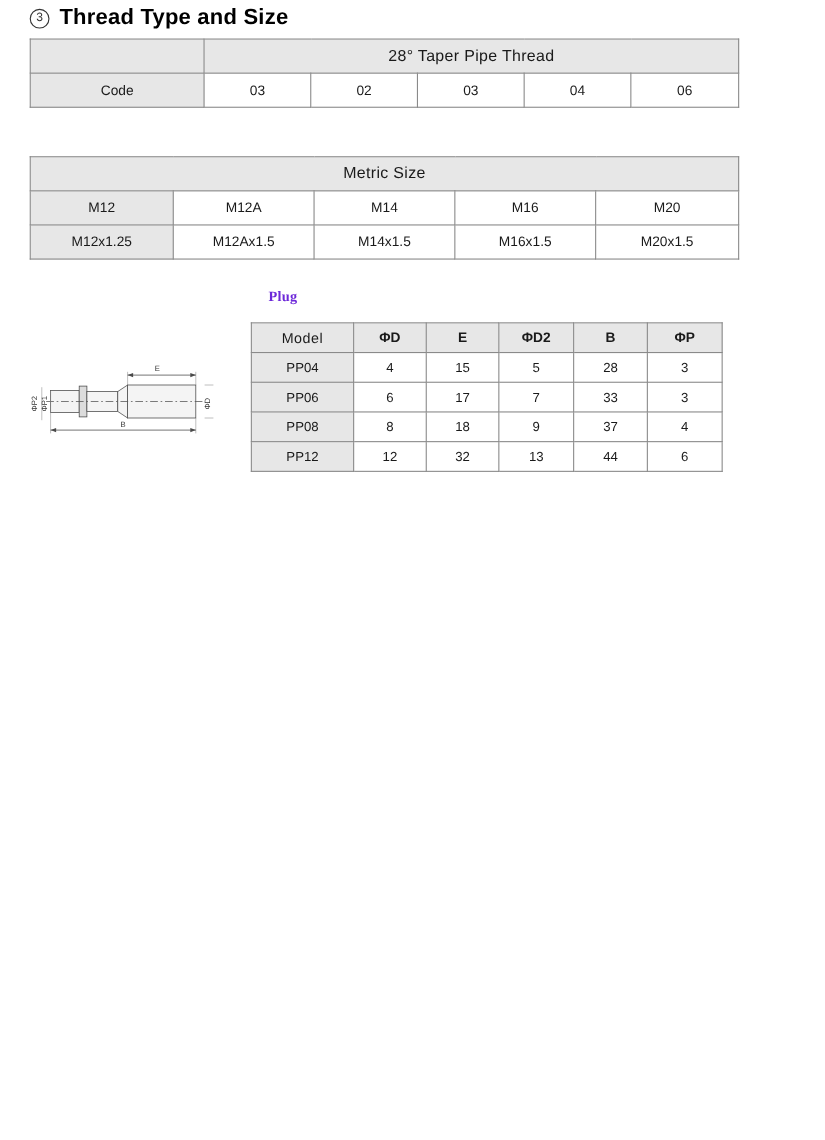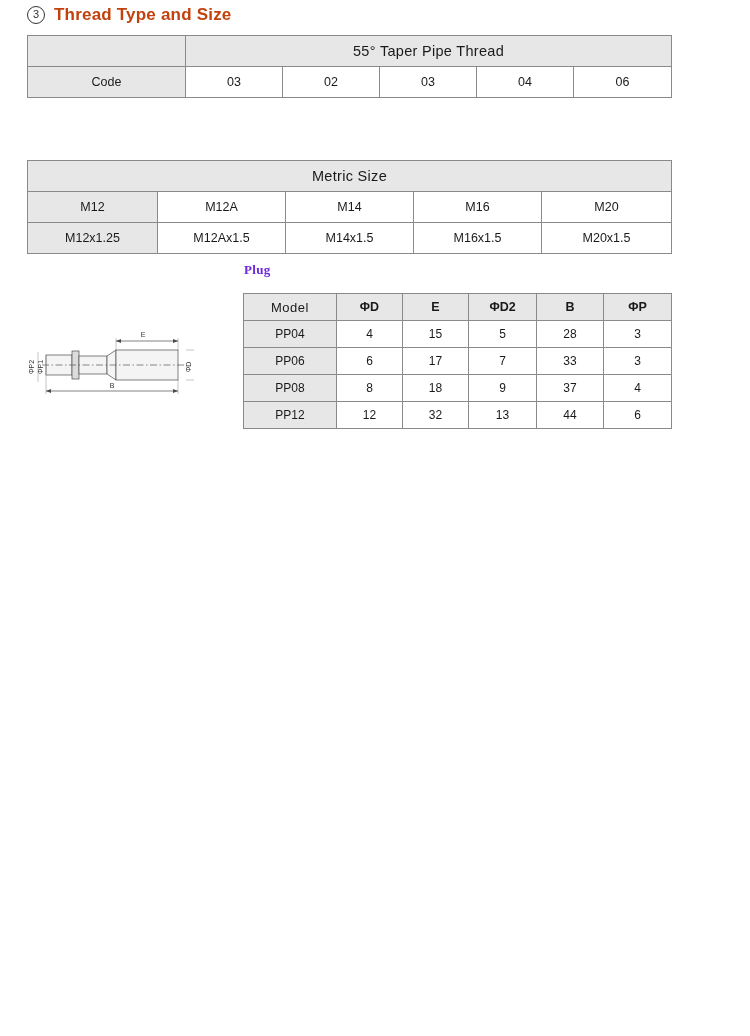--- a/index.html
+++ b/index.html
@@ -30,24 +30,24 @@
     height: 16px;
     border: 1.2px solid #333;
     border-radius: 50%;
     font-size: 11px;
     line-height: 14px;
     text-align: center;
     color: #333;
     font-family: "Liberation Sans", sans-serif;
   }
   .section-title {
-    font-size: 17px;
+    font-size: 20px;
     font-weight: bold;
     letter-spacing: 0.2px;
-    color: #c2410c;
+    color: #000000;
   }
 
   
   table.spec {
     position: absolute;
     border-collapse: collapse;
     table-layout: fixed;
     background: #fff;
   }
   table.spec td {
@@ -66,40 +66,40 @@
     left: 27px;
     top: 35px;
     width: 644px;
   }
   #table-thread td { height: 30px; }
   #table-thread .hdr-span { font-size: 14.5px; letter-spacing: .3px; }
 
   
   #table-metric {
     left: 27px;
-    top: 160px;
+    top: 142px;
     width: 644px;
   }
   #table-metric td { height: 30px; }
   #table-metric .hdr-span { font-size: 14.5px; letter-spacing: .3px; }
 
   
   .plug-heading {
     position: absolute;
     left: 244px;
     top: 262px;
     font-family: "Liberation Serif", serif;
     font-size: 13px;
     font-weight: bold;
     color: #6d28d9;
     letter-spacing: .3px;
   }
 
   #table-plug {
-    left: 243px;
+    left: 228px;
     top: 293px;
     width: 428px;
   }
   #table-plug td {
     height: 26px;
     font-size: 12px;
   }
   #table-plug td.model-col { font-size: 12px; }
   #table-plug .col-head {
     font-weight: bold;
@@ -133,21 +133,21 @@
     <col style="width:158px">
     <col style="width:97px">
       <col style="width:97px">
       <col style="width:97px">
     <col style="width:97px">
       <col style="width:98px">
   </colgroup>
   <tbody>
     <tr>
       <td class="gray"></td>
-      <td class="gray hdr-span" colspan="5">55°  Taper Pipe Thread</td>
+      <td class="gray hdr-span" colspan="5">28°  Taper Pipe Thread</td>
     </tr>
     <tr>
       <td class="gray">Code</td>
       <td class="white">03</td>
       <td class="white">02</td>
       <td class="white">03</td>
       <td class="white">04</td>
       <td class="white">06</td>
     </tr>
   </tbody>

